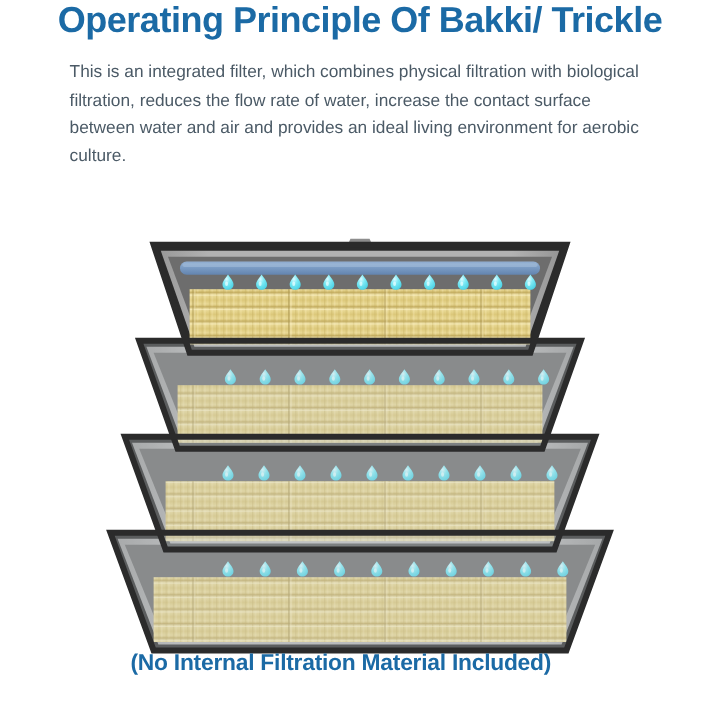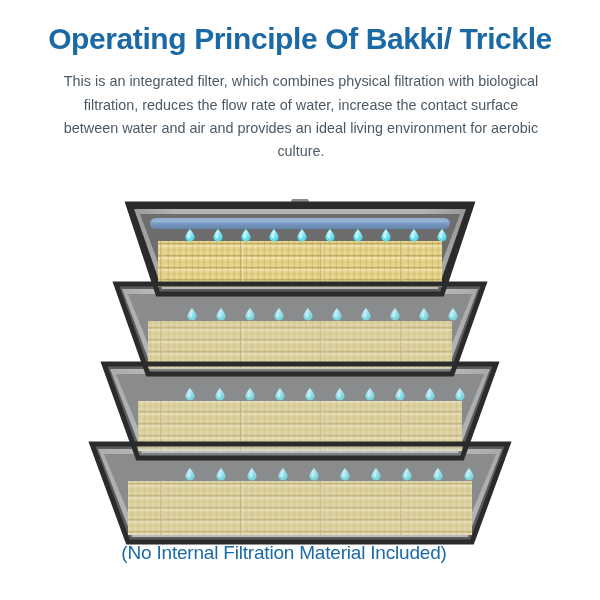--- a/index.html
+++ b/index.html
@@ -7,53 +7,53 @@
     width:600px;height:600px;
     background:#ffffff;
     font-family:"Liberation Sans", sans-serif;
     overflow:hidden;
     position:relative;
   }
 
   
   #page-title{
     margin:0;
-    padding:21px 18px 0 18px;
+    padding:0 18px 0 18px;
     text-align:center;
     color:#1b6aa5;
     font-size:30px;
     font-weight:bold;
     line-height:1.18;
     letter-spacing:-0.4px;
   }
   #body-paragraph{
     margin:14px 0 0 0;
     padding:0 56px 0 58px;
     color:#4b5a66;
     font-size:14.4px;
     line-height:1.62;
-    text-align:center;
+    text-align:left;
   }
 
   
   #filter-diagram{
     position:absolute;
     left:0; top:196px;
     width:600px; height:352px;
   }
   #filter-diagram svg{display:block;}
 
   
   #bottom-caption{
     position:absolute;
     left:0; top:542px; width:568px;
     text-align:center;
     color:#1b6aa5;
     font-size:19px;
-    font-weight:normal;
+    font-weight:bold;
     letter-spacing:-0.2px;
   }
 </style>
 </head>
 <body>
 
 <h1 id="page-title">
   <span>Operating Principle Of Bakki/ Trickle</span>
   <br>
 </h1>

